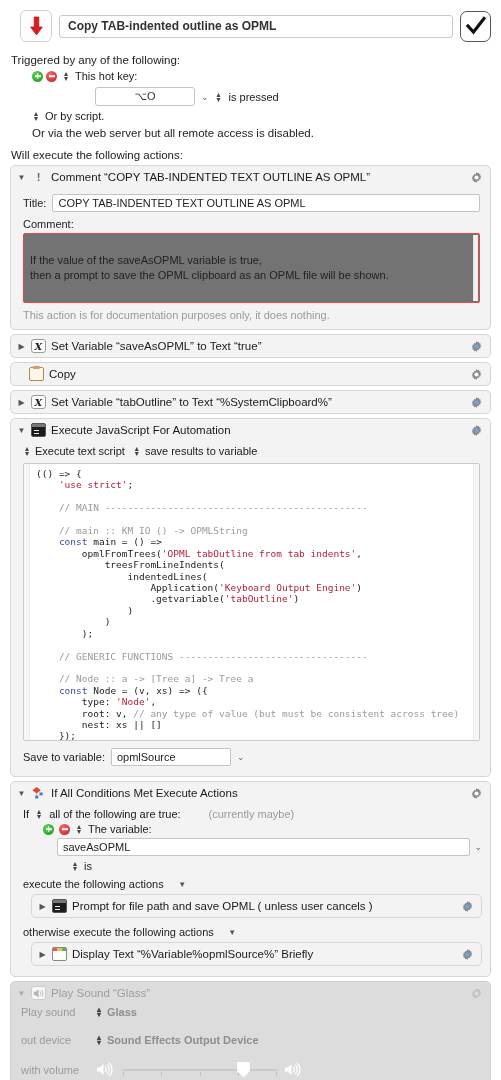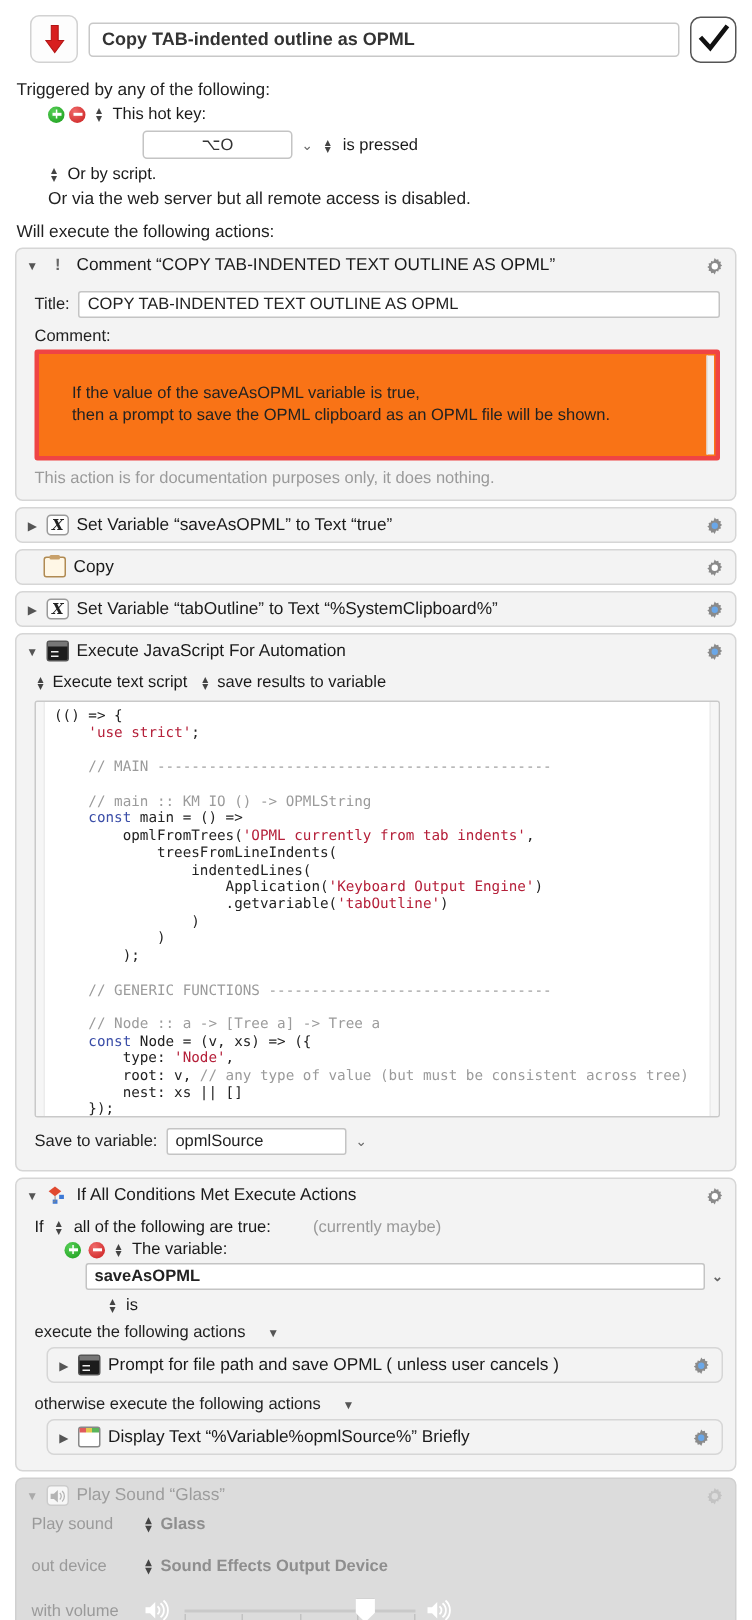--- a/index.html
+++ b/index.html
@@ -100,22 +100,22 @@
   
   .icon-spk { border:1px solid #ccc; background:#f7f7f7; border-radius:3px; }
 
   
   .field-label { font-size:11px; color:#222; }
   .text-input {
     border:1px solid #c4c4c4; background:#fff; border-radius:2px; height:18px;
     display:flex; align-items:center; padding:0 5px; font-size:11px; color:#222;
   }
   .textarea {
-    border:3px solid #ef4444; background:#f97316; border-radius:2px;
-    padding:4px 22px; font-size:11px; color:#222; line-height:15px; min-height:40px;
+    border:1px solid #ef4444; background:#737373; border-radius:2px;
+    padding:4px 6px; font-size:11px; color:#222; line-height:15px; min-height:40px;
     position:relative;
   }
   .textarea .grip{position:absolute;right:1px;top:1px;bottom:1px;width:5px;background:#f0f0f0;border-left:1px solid #e2e2e2;}
   .hint { color:#9a9a9a; font-size:11px; padding-top:6px; }
 
   .kv { display:flex; align-items:center; gap:6px; margin-top:4px; }
   .kv .field-label { flex:0 0 auto; }
 
   
   .code-wrap {
@@ -316,21 +316,21 @@
 
       <div class="code-wrap">
         <div class="code-gutter"></div>
         <pre class="code">(() =&gt; {
     <span class="str">'use strict'</span>;
 
     <span class="cm">// MAIN ----------------------------------------------</span>
 
     <span class="cm">// main :: KM IO () -&gt; OPMLString</span>
     <span class="kw">const</span> main = () =&gt;
-        opmlFromTrees(<span class="str">'OPML currently from tab indents'</span>,
+        opmlFromTrees(<span class="str">'OPML tabOutline from tab indents'</span>,
             treesFromLineIndents(
                 indentedLines(
                     Application(<span class="str">'Keyboard Output Engine'</span>)
                     .getvariable(<span class="str">'tabOutline'</span>)
                 )
             )
         );
 
     <span class="cm">// GENERIC FUNCTIONS ---------------------------------</span>
 
@@ -389,21 +389,21 @@
       <div class="cond-box">
         <div class="row" style="gap:5px;padding-bottom:3px;">
           <span class="circ green"></span>
           <span class="circ red"></span>
           <span class="stepper">
               <i>▴</i>
               <i>▾</i>
             </span>
           <span class="bold">The variable:</span>
         </div>
-        <div class="row" style="gap:4px;padding-left:14px;font-weight:bold;">
+        <div class="row" style="gap:4px;padding-left:14px;">
           <div class="text-input" style="flex:1 1 auto;">
             <span>saveAsOPML</span>
           </div>
           <span class="chev">⌄</span>
         </div>
         <div class="row" style="gap:5px;padding:4px 0 0 28px;">
           <span class="stepper">
               <i>▴</i>
               <i>▾</i>
             </span>

